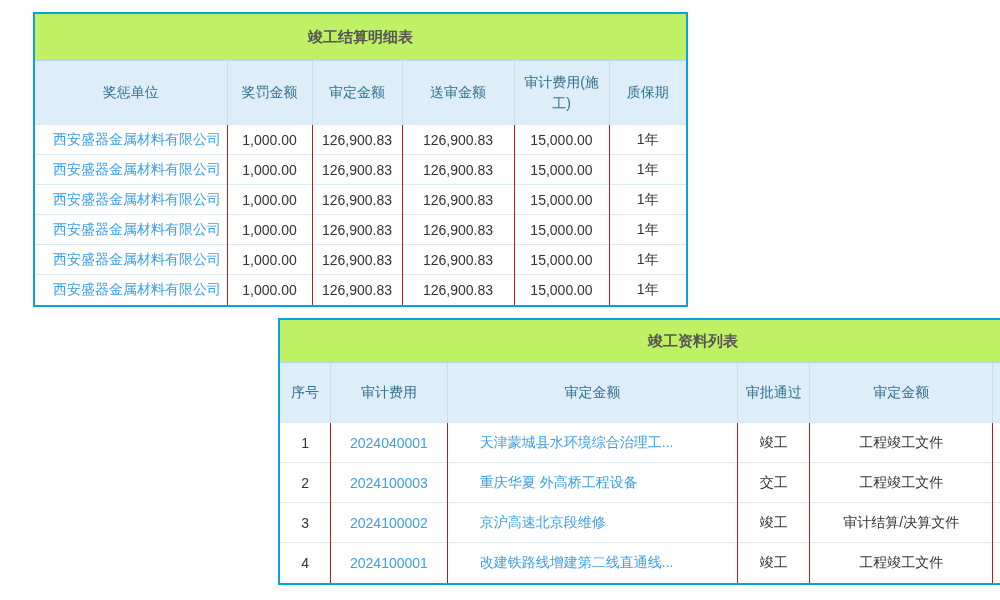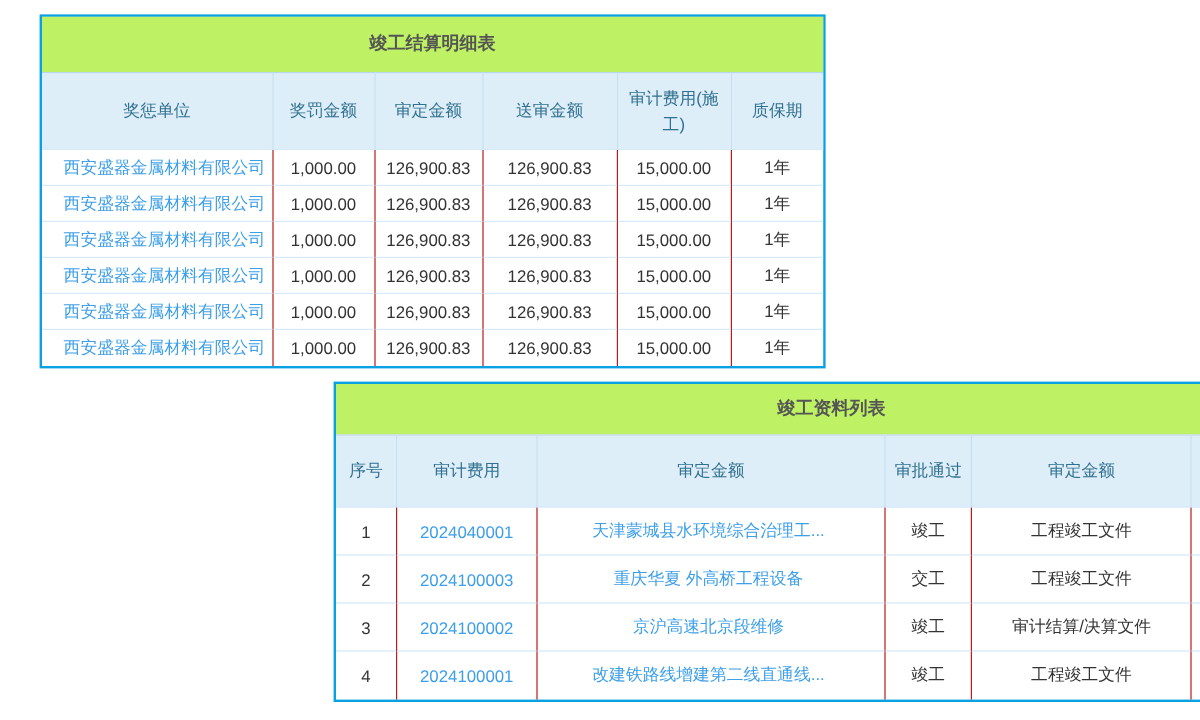--- a/index.html
+++ b/index.html
@@ -64,21 +64,21 @@
   #settlement .card-title { height: 46px; line-height: 46px; }
   #settlement th { height: 64px; }
   #settlement td { height: 30px; }
   #settlement td.cell-left { padding-left: 18px; }
 
   
   #documents { left: 278px; top: 318px; width: 830px; }
   #documents .card-title { height: 42px; line-height: 42px; }
   #documents th { height: 60px; }
   #documents td { height: 40px; }
-  #documents td.cell-left { padding-left: 2px; text-align: center; }
+  #documents td.cell-left { padding-left: 32px; }
 </style>
 </head>
 <body>
 
 <div class="table-card" id="settlement">
   <div class="card-title">竣工结算明细表</div>
   <table>
     <colgroup>
       <col style="width:192px">
         <col style="width:85px">

